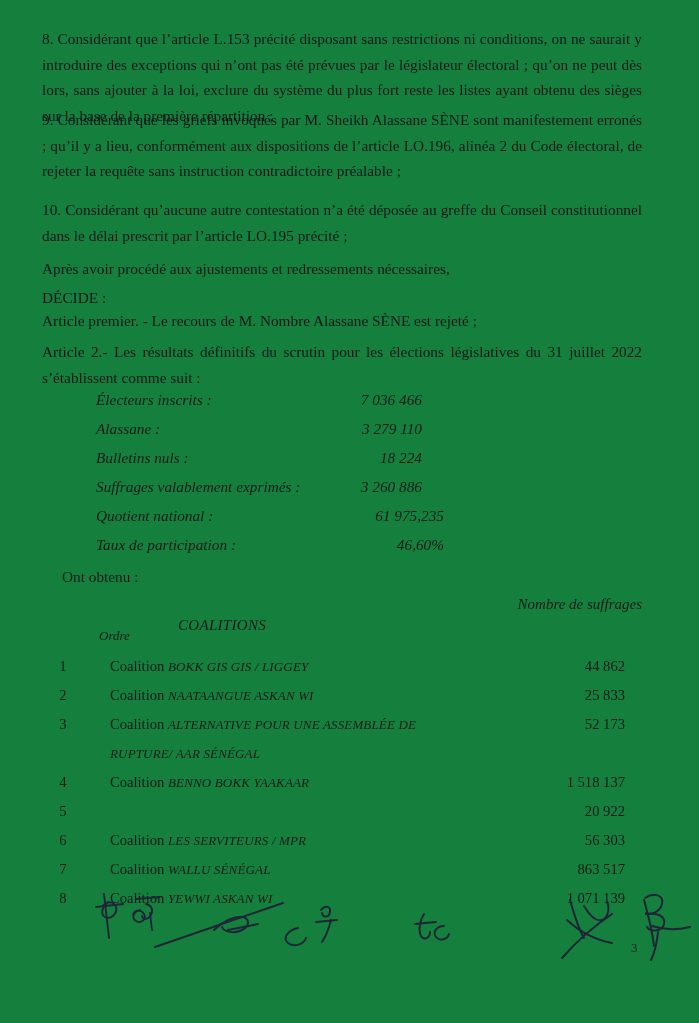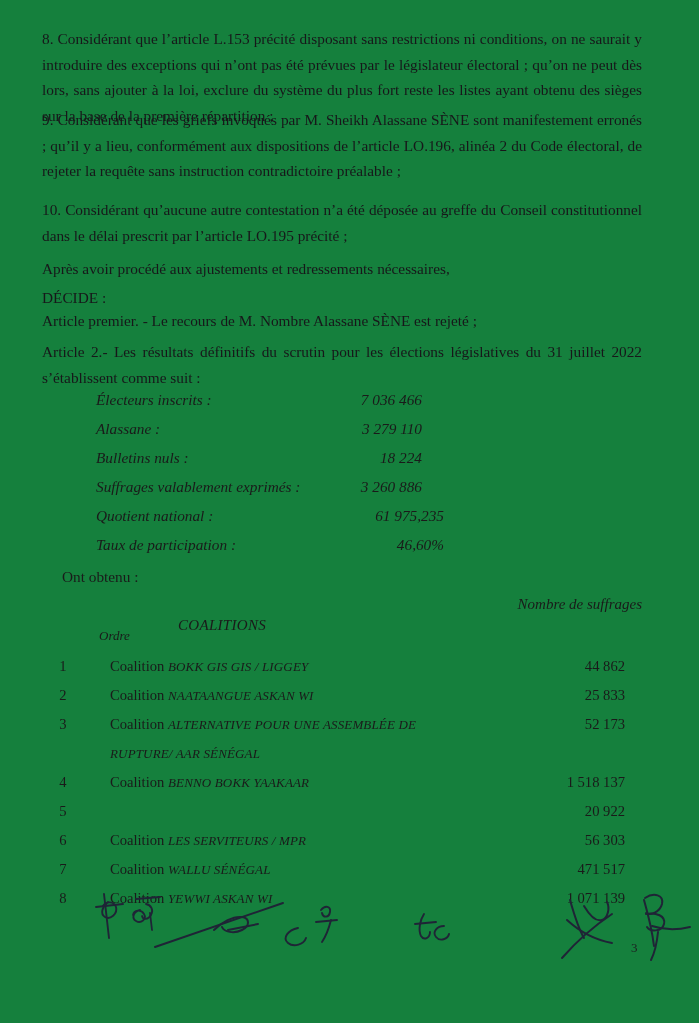--- a/index.html
+++ b/index.html
@@ -248,21 +248,21 @@
 
       <div class="row" style="height:29px;">
         <span class="row-ord">6</span>
         <span class="row-name"><span>Coalition </span><span class="caps">LES SERVITEURS / MPR</span></span>
         <span class="row-val">56 303</span>
       </div>
 
       <div class="row" style="height:29px;">
         <span class="row-ord">7</span>
         <span class="row-name"><span>Coalition </span><span class="caps">WALLU SÉNÉGAL</span></span>
-        <span class="row-val">471 517</span>
+        <span class="row-val">863 517</span>
       </div>
 
       <div class="row" style="height:29px;">
         <span class="row-ord">8</span>
         <span class="row-name"><span>Coalition </span><span class="caps">YEWWI ASKAN WI</span></span>
         <span class="row-val">1 071 139</span>
       </div>
 
     </div>
   </div>

